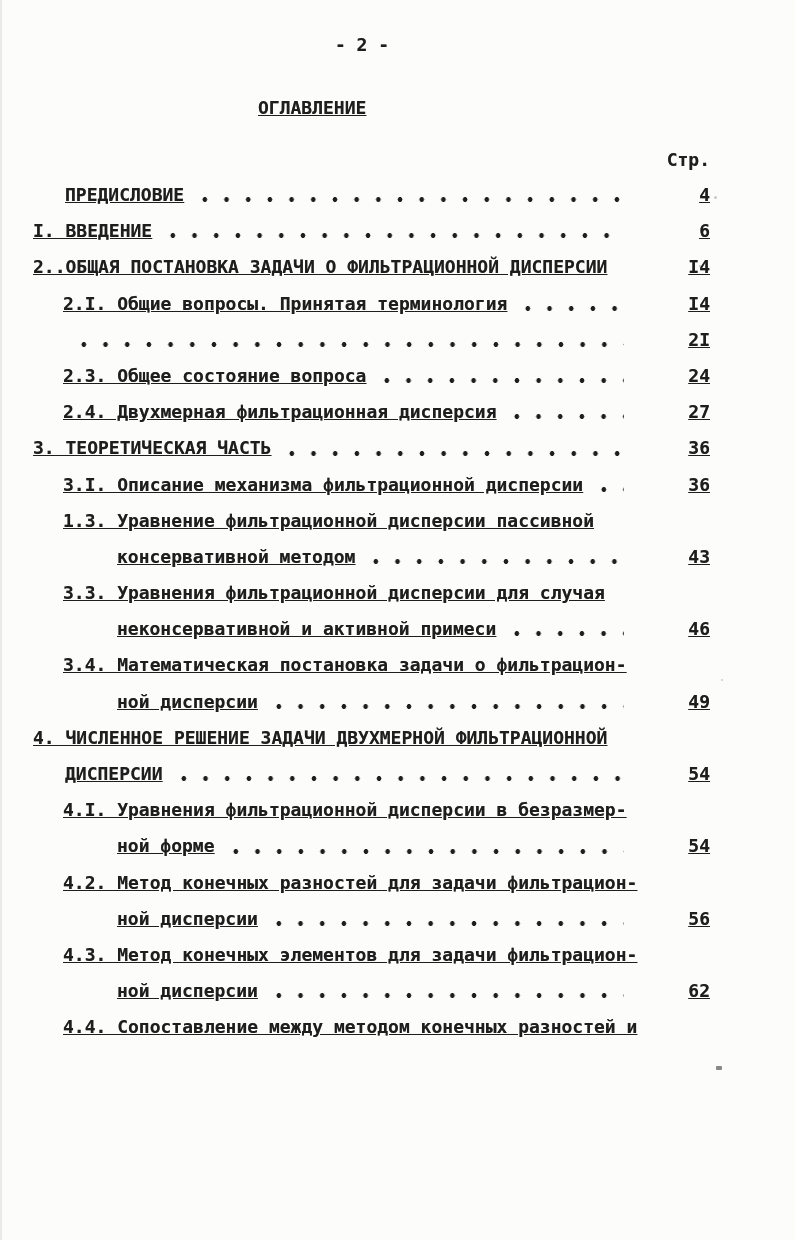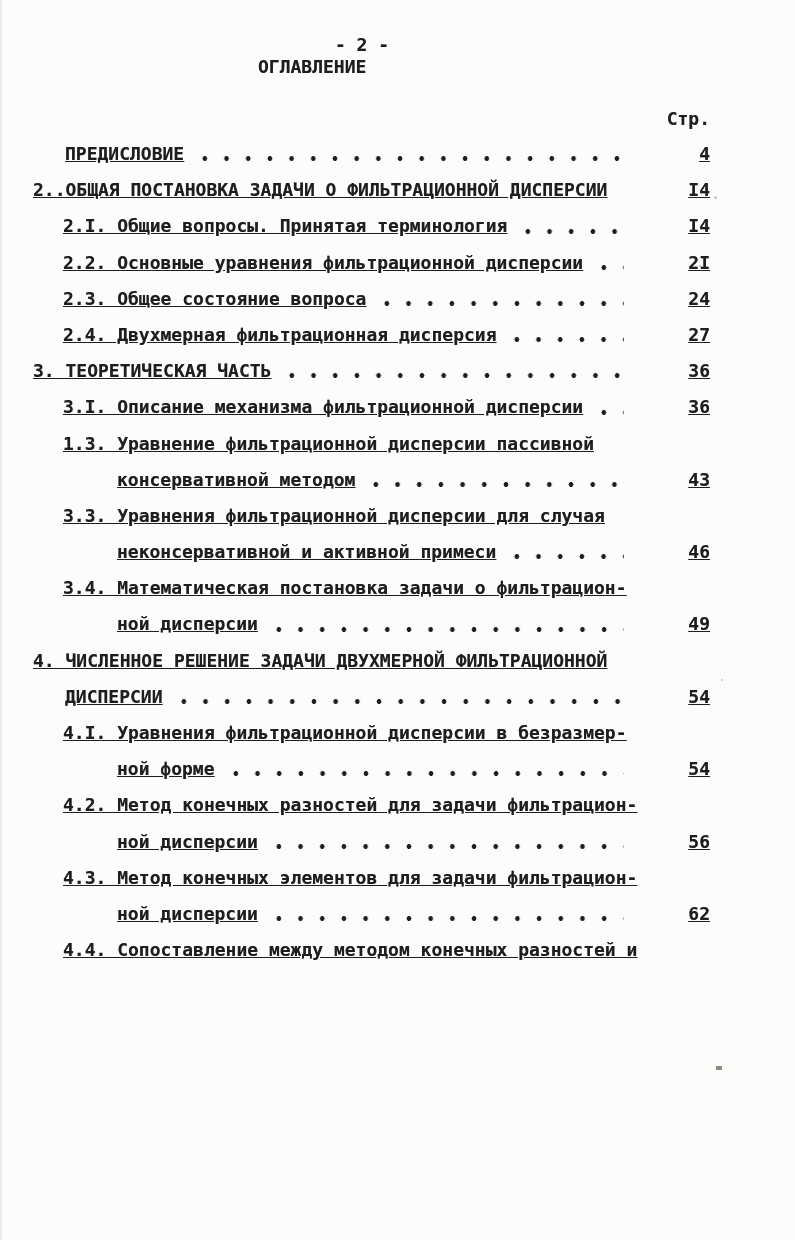--- a/index.html
+++ b/index.html
@@ -9,21 +9,21 @@
     font-family:"DejaVu Sans Mono","Liberation Mono",monospace;
     font-weight:700; font-size:18px;
     text-shadow:0 0 0.5px rgba(25,25,25,0.55);
   }
   .page::before { 
     content:""; position:absolute; left:0; top:0; bottom:0; width:2px;
     background:rgba(0,0,0,0.07);
   }
   .content { padding:0 85px 0 33px; }
   .hdr-pageno { padding-top:34px; padding-right:19px; text-align:center; line-height:22px; white-space:pre; }
-  .hdr-title  { padding-left:225px; line-height:22px; }
+  .hdr-title  { margin-top:41px; padding-left:225px; line-height:22px;text-decoration:underline; }
   .hdr-str    { margin-top:30px; text-align:right; line-height:22px; }
   .toc { margin-top:6px;text-decoration:underline; }
   .row { display:flex; height:36.2px; line-height:36.2px; white-space:pre; }
   .entry-text { flex:0 0 auto; }
   .leader { flex:1 1 auto; position:relative; margin-left:10px; margin-right:26px; }
   .leader::after {
     content:""; position:absolute; left:0; right:0; bottom:11px; height:5px;
     background-image:radial-gradient(circle, #1e1e1e 2.1px, rgba(0,0,0,0) 2.7px);
     background-size:21.7px 5px; background-repeat:repeat-x;
   }
@@ -41,23 +41,24 @@
 </head>
 <body>
 
 <div class="page">
   <div class="content">
     <div class="hdr-pageno">- 2 -</div>
     <div class="hdr-title">ОГЛАВЛЕНИЕ</div>
     <div class="hdr-str">Стр.</div>
     <div class="toc" id="toc-rows">
         <div class="row indent-toptext"><span class="entry-text">ПРЕДИСЛОВИЕ</span><span class="leader"></span><span class="pg">4</span></div>
+        <div class="row indent-top"><span class="entry-text">I. ВВЕДЕНИЕ</span><span class="leader"></span><span class="pg">6</span></div>
         <div class="row indent-top"><span class="entry-text">2..ОБЩАЯ ПОСТАНОВКА ЗАДАЧИ О ФИЛЬТРАЦИОННОЙ ДИСПЕРСИИ</span><span class="leader"></span><span class="pg">I4</span></div>
         <div class="row indent-sub"><span class="entry-text">2.I. Общие вопросы. Принятая терминология</span><span class="leader"></span><span class="pg">I4</span></div>
-        <div class="row indent-sub"><span class="entry-text">2.2. Основные уравнения фильтрационной дисперсии</span><span class="leader"></span><span class="pg">2I</span></div>
+        <div class="row indent-sub"><span class="leader"></span><span class="pg">2I</span></div>
         <div class="row indent-sub"><span class="entry-text">2.3. Общее состояние вопроса</span><span class="leader"></span><span class="pg">24</span></div>
         <div class="row indent-sub"><span class="entry-text">2.4. Двухмерная фильтрационная дисперсия</span><span class="leader"></span><span class="pg">27</span></div>
         <div class="row indent-top"><span class="entry-text">3. ТЕОРЕТИЧЕСКАЯ ЧАСТЬ</span><span class="leader"></span><span class="pg">36</span></div>
         <div class="row indent-sub"><span class="entry-text">3.I. Описание механизма фильтрационной дисперсии</span><span class="leader"></span><span class="pg">36</span></div>
         <div class="row indent-sub"><span class="entry-text">1.3. Уравнение фильтрационной дисперсии пассивной</span></div>
         <div class="row indent-cont"><span class="entry-text">консервативной методом</span><span class="leader"></span><span class="pg">43</span></div>
         <div class="row indent-sub"><span class="entry-text">3.3. Уравнения фильтрационной дисперсии для случая</span></div>
         <div class="row indent-cont"><span class="entry-text">неконсервативной и активной примеси</span><span class="leader"></span><span class="pg">46</span></div>
         <div class="row indent-sub"><span class="entry-text">3.4. Математическая постановка задачи о фильтрацион-</span></div>
         <div class="row indent-cont"><span class="entry-text">ной дисперсии</span><span class="leader"></span><span class="pg">49</span></div>

